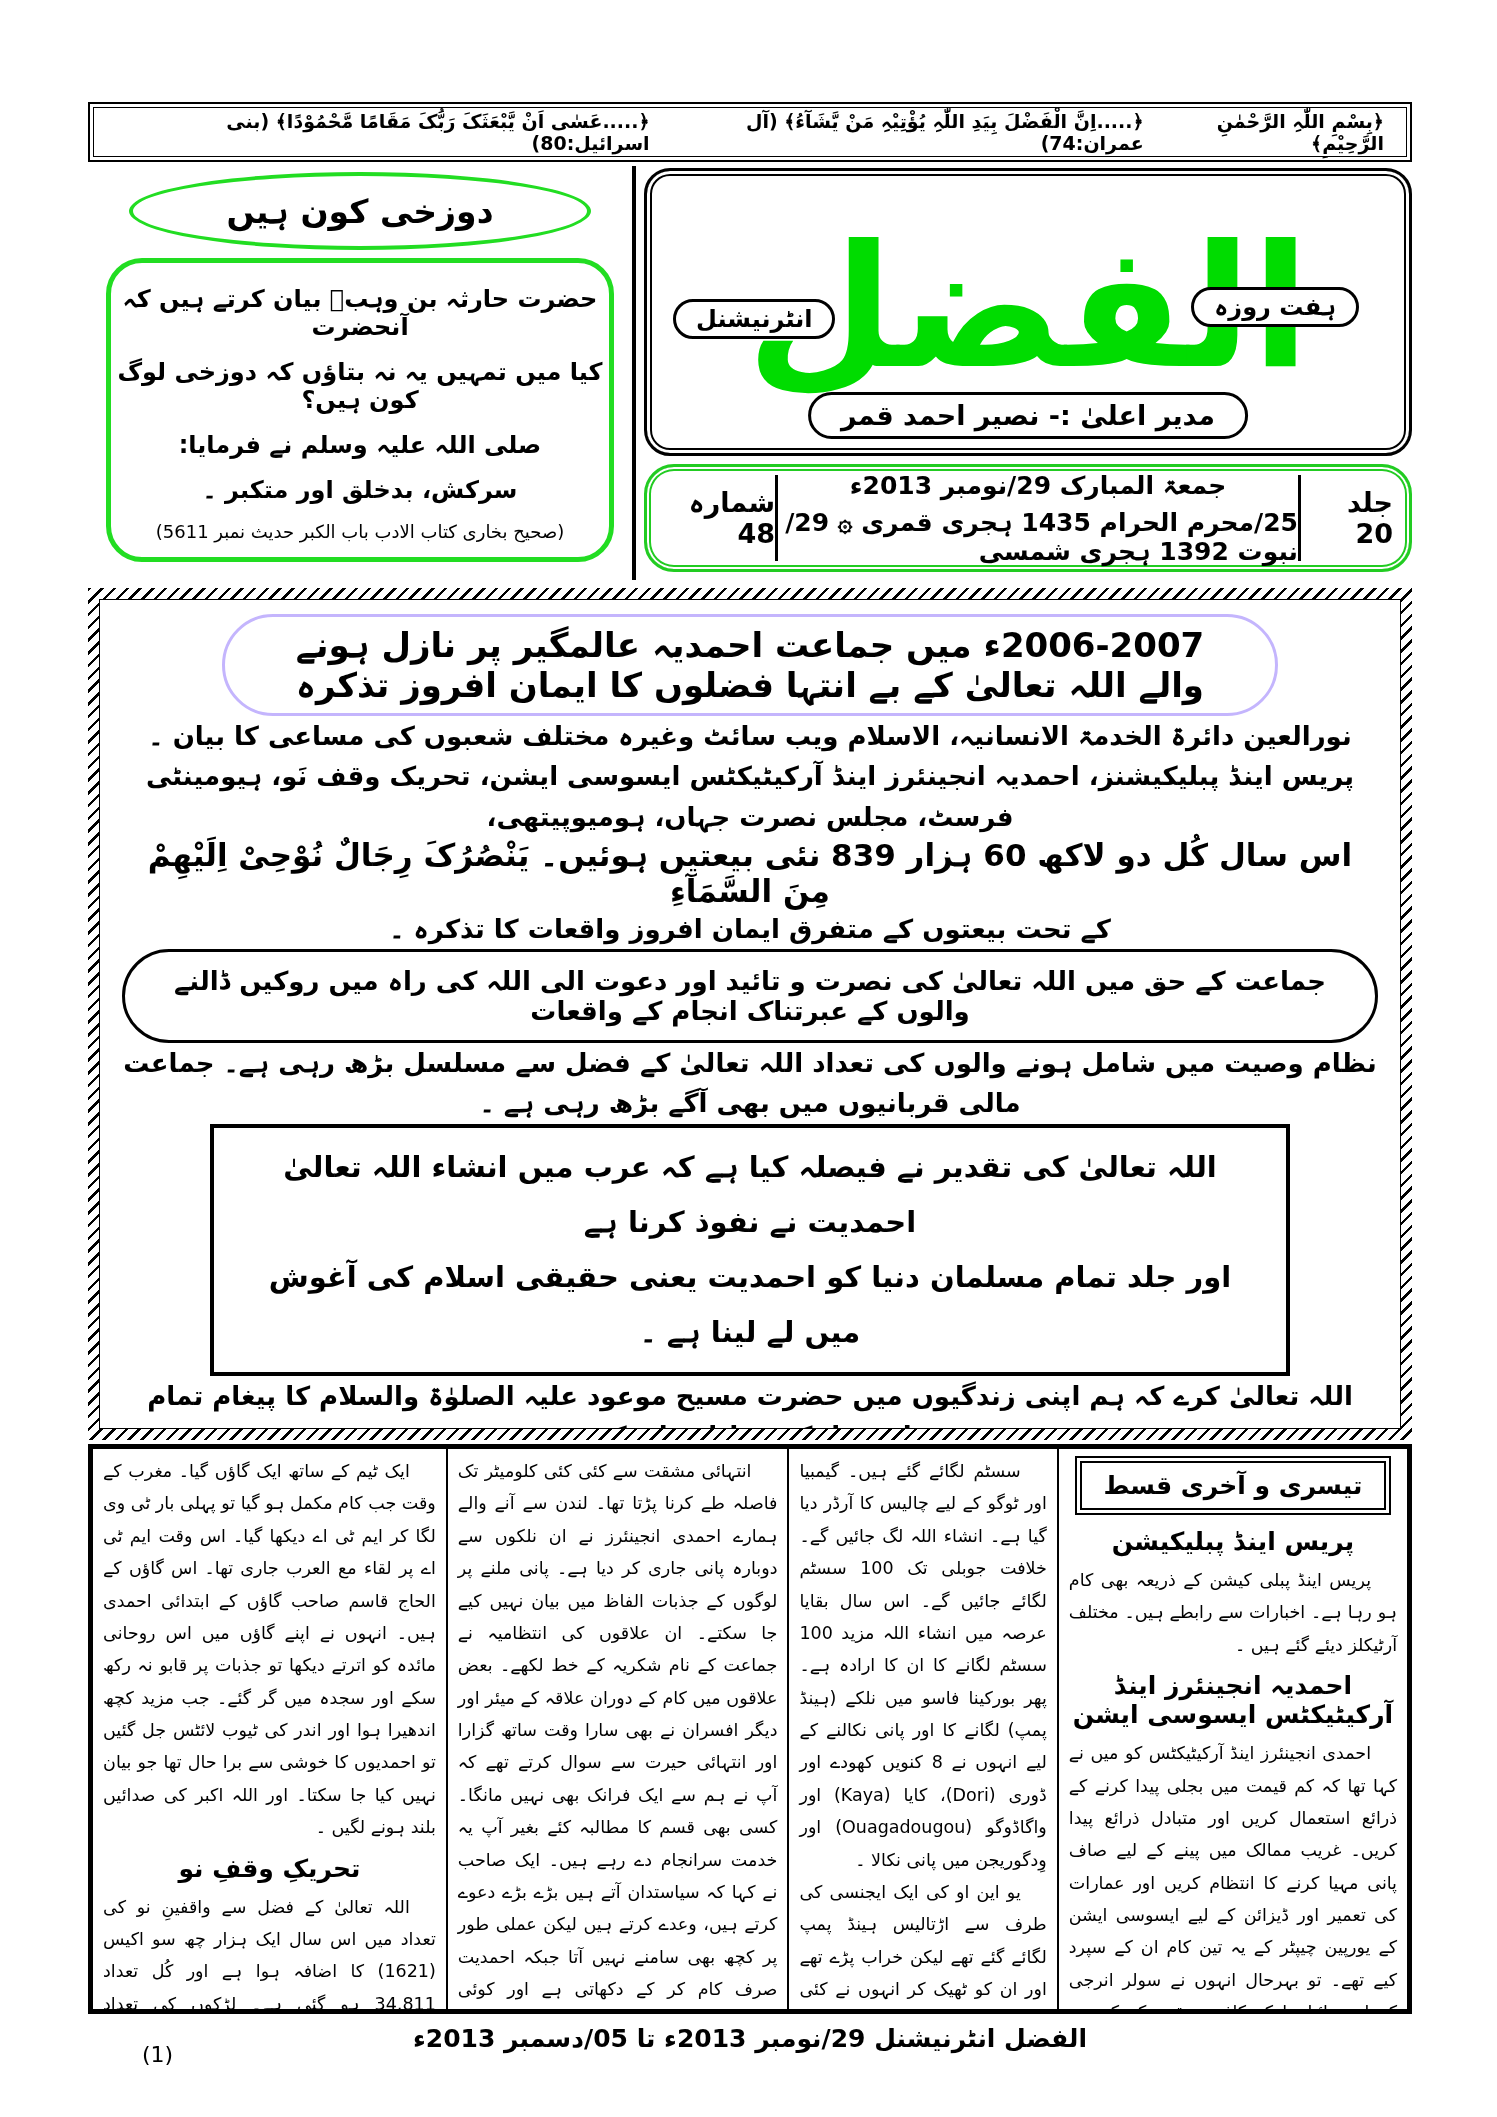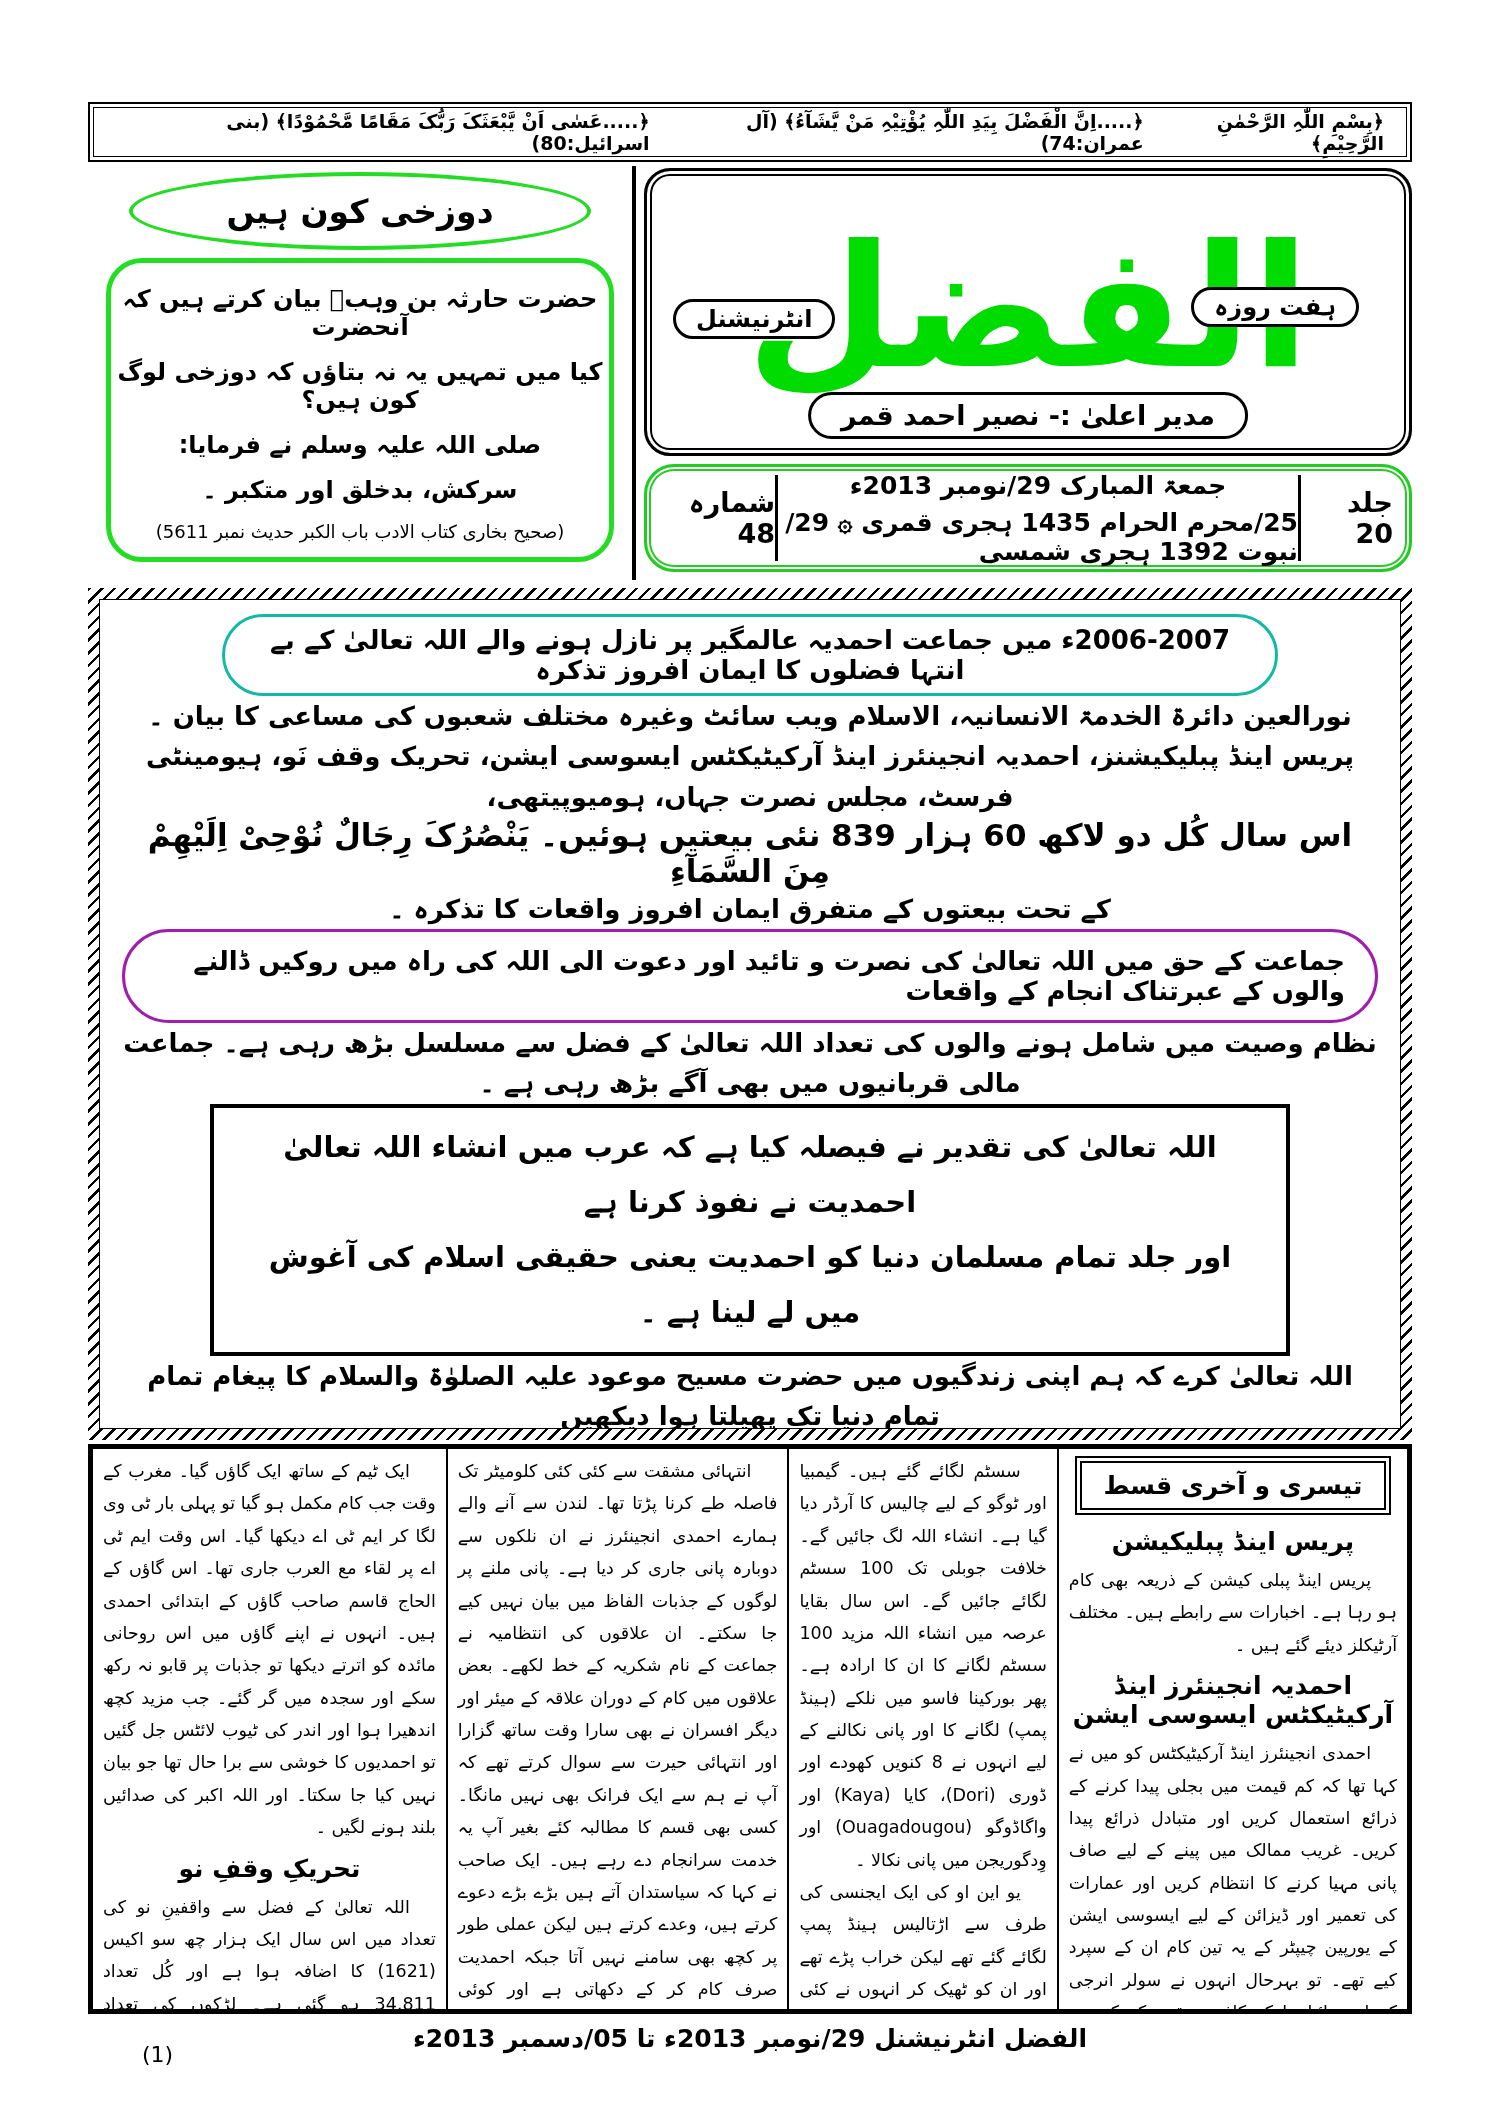--- a/index.html
+++ b/index.html
@@ -76,26 +76,26 @@
     position: absolute; top: 588px; left: 88px; width: 1324px; height: 852px;
     background: repeating-linear-gradient(135deg, #000 0 2.5px, #fff 2.5px 9px);
     padding: 11px;
   }
   .main-inner {
     background: #fff; width: 100%; height: 100%; border: 1px solid #000;
     direction: rtl; text-align: center;
     padding: 14px 22px; overflow: hidden;
     display: flex; flex-direction: column; align-items: center; justify-content: space-between;
   }
-  .headline-pill { border: 3px solid #14b8a6; border-radius: 60px; padding: 8px 40px;
-                   width: 84%; font-size: 26px; font-weight: bold; text-align: center; }
+  .headline-pill { border: 3px solid #c4b5fd; border-radius: 60px; padding: 8px 40px;
+                   width: 84%; font-size: 34px; font-weight: bold; text-align: center; }
   .m-para     { font-size: 26px; font-weight: bold; line-height: 1.55; }
   .m-para-big { font-size: 31px; font-weight: bold; }
-  .oval-band  { border: 3px solid #a21caf; border-radius: 999px; width: 100%;
-                padding: 14px 30px; font-size: 26px; font-weight: bold; text-align: right; }
+  .oval-band  { border: 3px solid #000000; border-radius: 999px; width: 100%;
+                padding: 14px 30px; font-size: 26px; font-weight: bold; }
   .square-box { border: 4px solid #000; width: 86%; padding: 12px 30px;
                 font-size: 29px; font-weight: bold; line-height: 1.9; }
 
   
   .article-box {
     position: absolute; top: 1444px; left: 88px; width: 1324px; height: 570px;
     border: 5px solid #000; display: flex; direction: rtl; overflow: hidden;
   }
   .a-col { padding: 6px 10px; overflow: hidden; }
   .a-col:not(:first-child) { border-right: 2px solid #000; }

